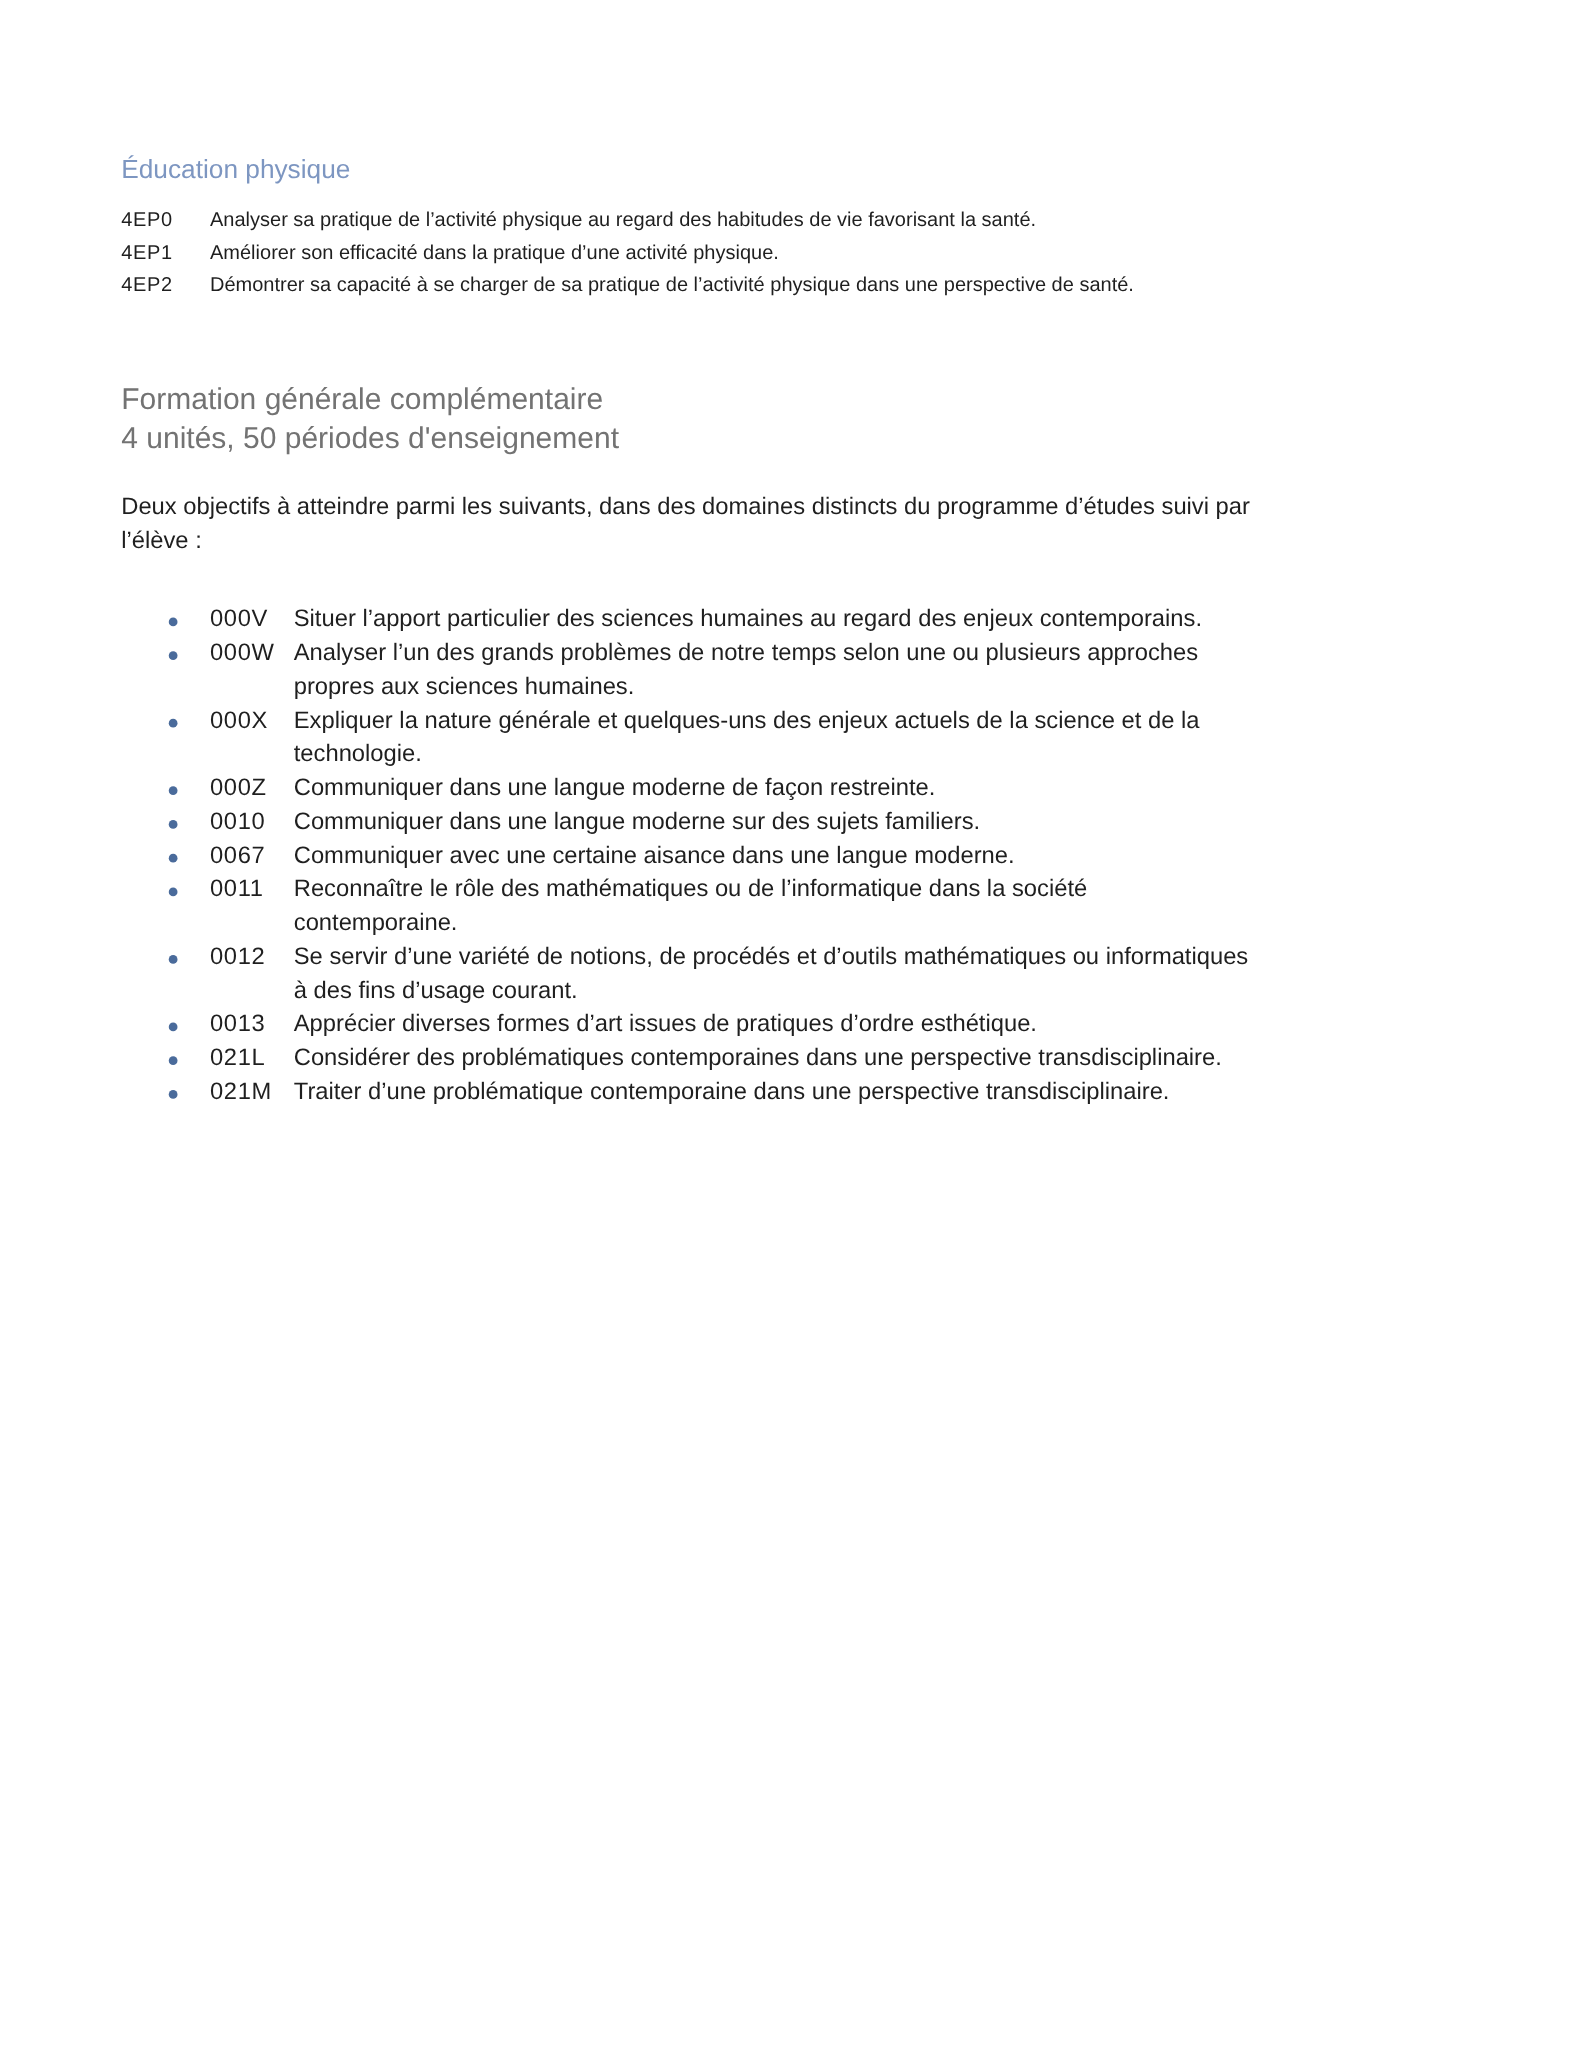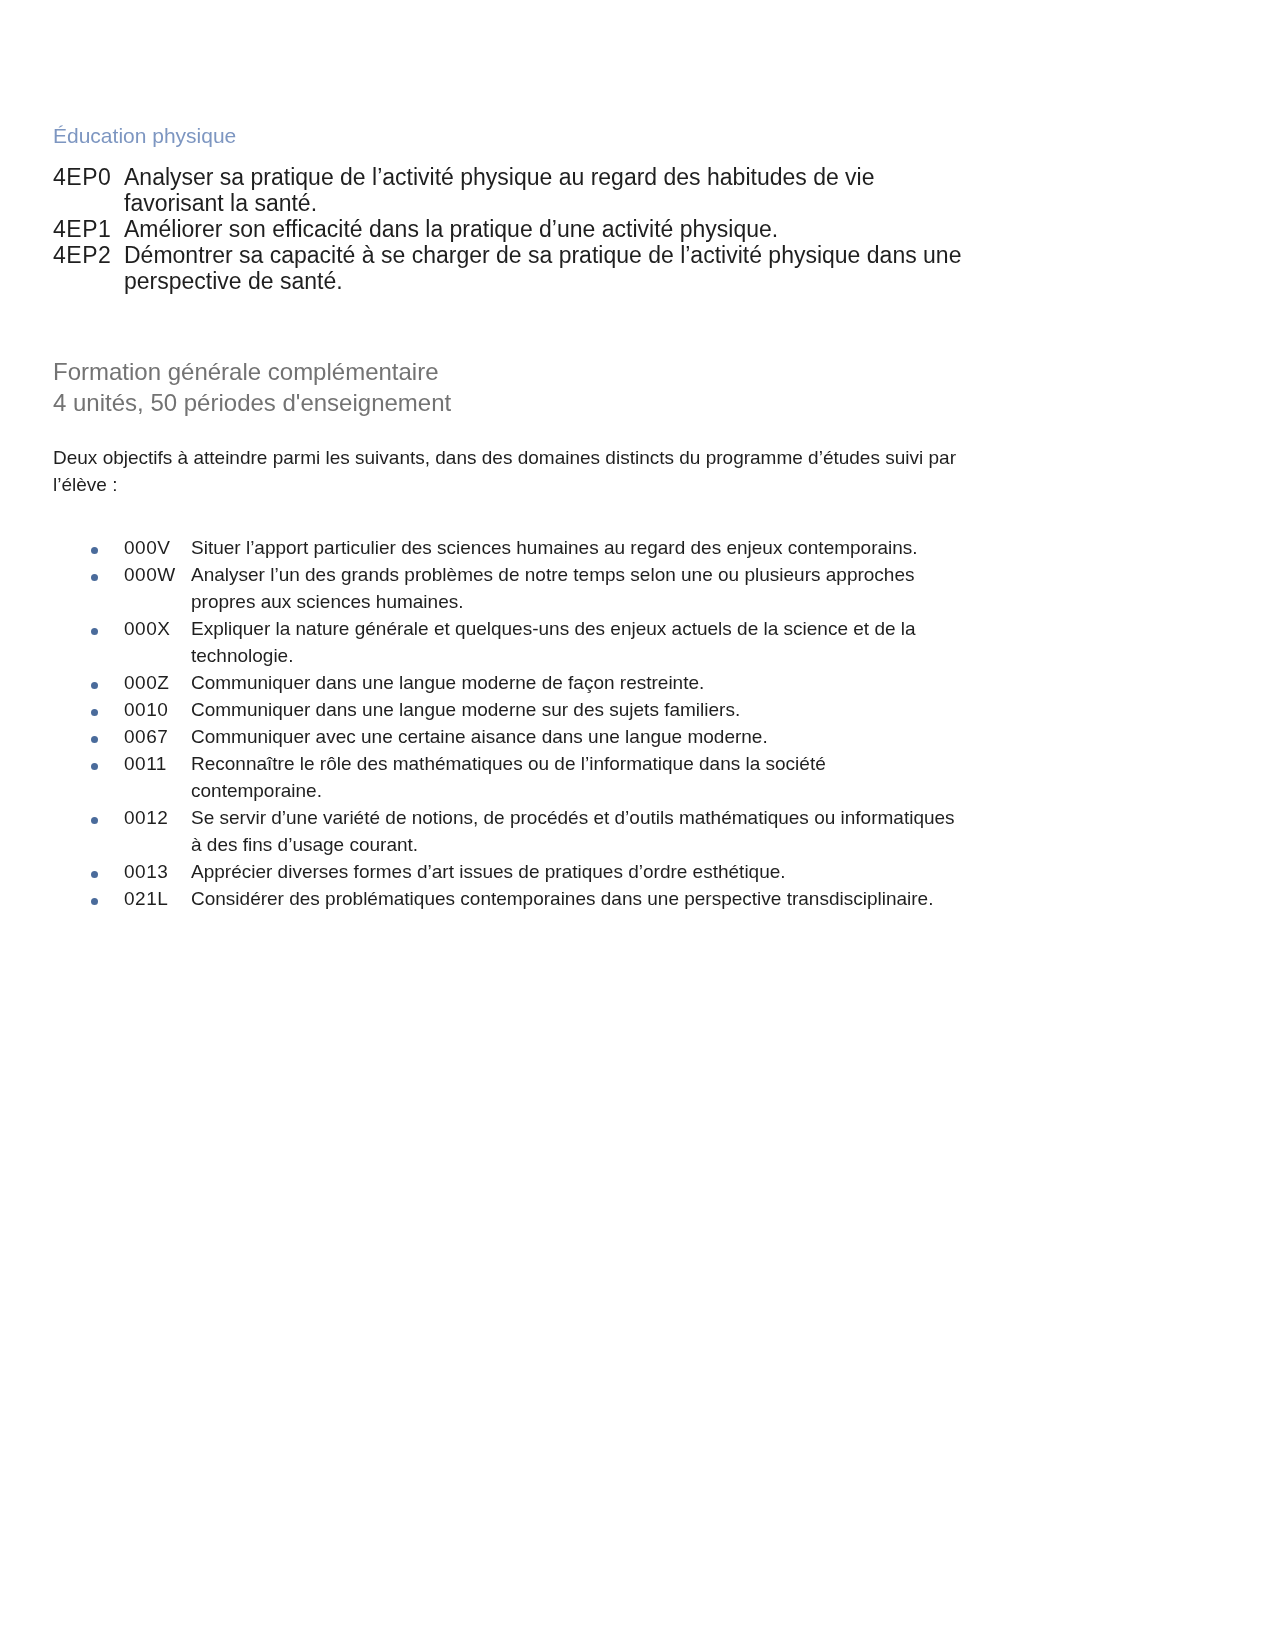--- a/index.html
+++ b/index.html
@@ -7,21 +7,21 @@
     padding: 0;
     background: #ffffff;
   }
   .page {
     position: relative;
     width: 1275px;
     height: 1336px;
     margin: 0 auto;
     background: #ffffff;
     box-sizing: border-box;
-    padding: 122px 140px 0 53px;
+    padding: 122px 140px 0 97px;
     font-family: "Liberation Sans", "DejaVu Sans", sans-serif;
     color: #1f1f1f;
   }
   .h-small {
     margin: 0;
     font-size: 21px;
     line-height: 28px;
     font-weight: normal;
     color: #7d96c1;
   }
@@ -32,21 +32,21 @@
     font-weight: normal;
     color: #737373;
   }
   .h-large .h-line { display: block; }
   .ep-list {
     margin-top: 14px;
   }
   .code-row {
     display: flex;
     align-items: flex-start;
-    font-size: 23px;
+    font-size: 16px;
     line-height: 26px;
   }
   .code-row .code {
     flex: 0 0 71px;
     letter-spacing: 0.5px;
   }
   .code-row .text {
     flex: 0 1 auto;
     max-width: 838px;
   }
@@ -182,18 +182,23 @@
       <span class="text">Apprécier diverses formes d’art issues de pratiques d’ordre esthétique.</span>
     </div>
 
 
     <div class="obj-row">
       <span class="bullet-cell"><span class="dot"></span></span>
       <span class="code">021L</span>
       <span class="text">Considérer des problématiques contemporaines dans une perspective transdisciplinaire.</span>
     </div>
 
+    <div class="obj-row">
+      <span class="bullet-cell"><span class="dot"></span></span>
+      <span class="code">021M</span>
+      <span class="text">Traiter d’une problématique contemporaine dans une perspective transdisciplinaire.</span>
+    </div>
 
   </div>
 
   <div class="page-number">15</div>
 
 </div>
 
 </body></html>

